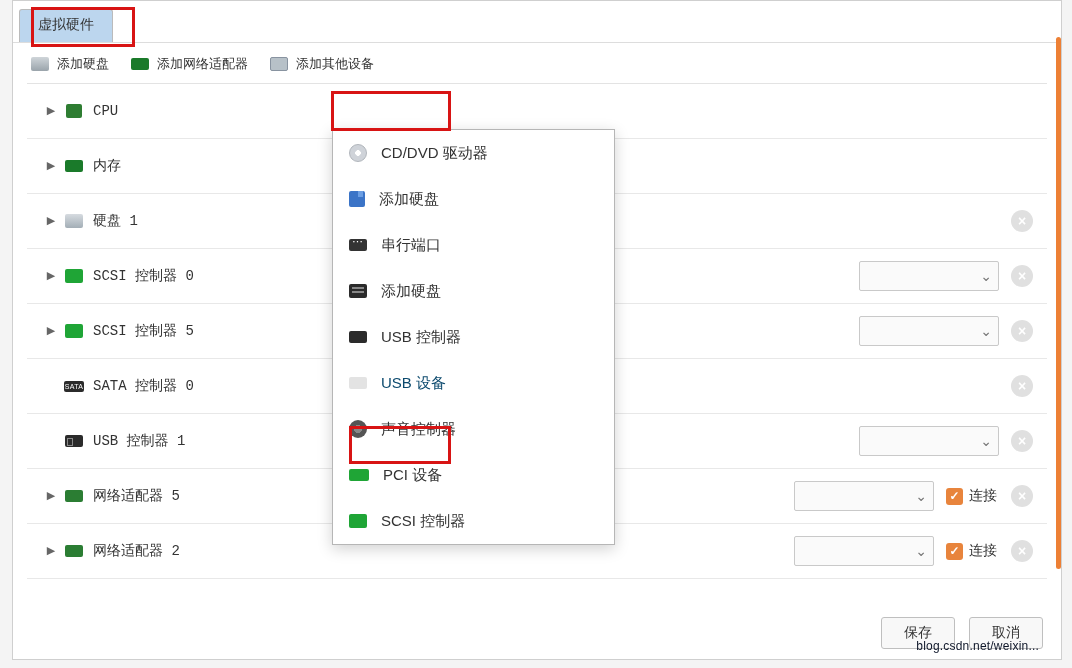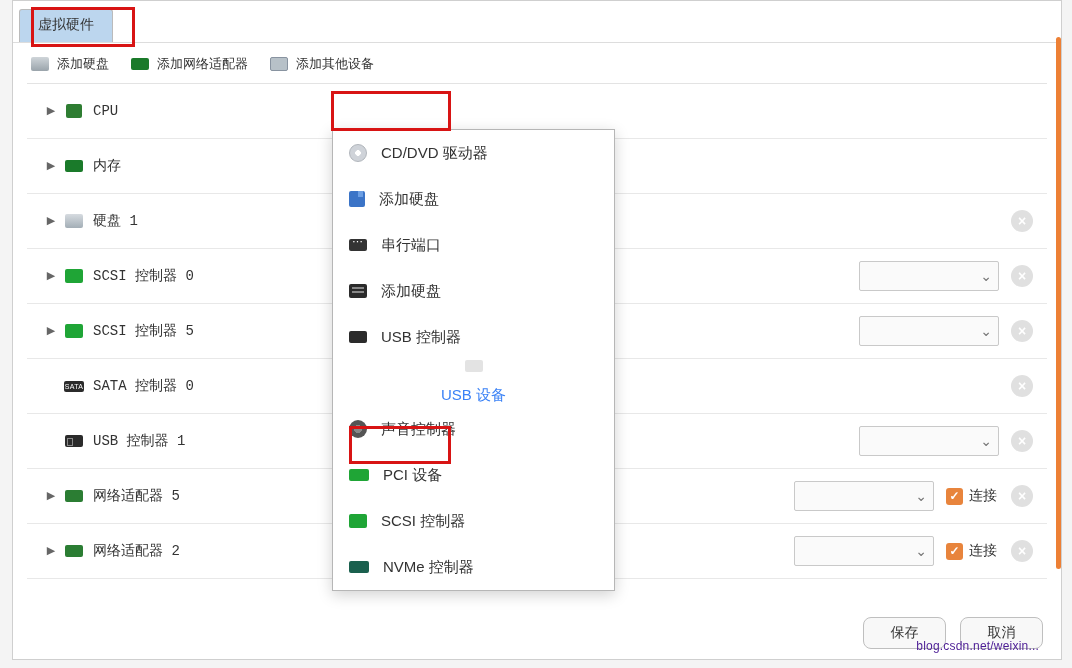--- a/index.html
+++ b/index.html
@@ -122,21 +122,21 @@
     background: #fff;
     border: 1px solid #b6b6b6;
     box-shadow: 0 4px 14px rgba(0,0,0,0.18);
     z-index: 50;
   }
   .ddmenu .mrow {
     display: flex; align-items:center; gap: 14px;
     height: 46px; padding: 0 16px;
     cursor: pointer; font-size: 15px;
   }
-  .ddmenu .mrow.disabled { color: #3b82f6; cursor: default; flex-direction: column; }
+  .ddmenu .mrow.disabled { color: #0c4a6e; cursor: default; }
   .mi-cd { width:18px;height:18px;border-radius:50%;background:radial-gradient(circle,#fff 25%,#cfd3d9 26%,#cfd3d9);border:1px solid #b0b5bb; }
   .mi-floppy { width:16px;height:16px;background:#3b74c7;border-radius:2px;position:relative; }
   .mi-floppy::after{content:"";position:absolute;right:2px;top:0;width:5px;height:6px;background:#6b9ee3;}
   .mi-serial { width:18px;height:12px;background:#333;border-radius:2px;position:relative; }
   .mi-serial::after{content:"⋯";color:#fff;position:absolute;left:3px;top:-4px;font-size:11px;letter-spacing:-1px;}
   .mi-parallel { width:18px;height:14px;background:#2b2b2b;border-radius:2px;position:relative; }
   .mi-parallel::after{content:"";position:absolute;left:3px;top:3px;width:12px;height:2px;background:#888;box-shadow:0 4px #888;}
   .mi-usbctl { width:18px;height:12px;background:#2b2b2b;border-radius:2px; }
   .mi-usbdev { width:18px;height:12px;background:#e3e3e3;border-radius:2px; }
   .mi-sound { width:18px;height:18px;border-radius:50%;background:radial-gradient(circle,#888 30%,#555 31%);}
@@ -153,27 +153,27 @@
 
   
   .scrollbar { position:absolute; right:0; top:36px; width:5px; height:532px; background:#ed8035; border-radius:3px; z-index:30; }
 
   
   .footer {
     position: absolute; right: 18px; bottom: 10px;
     display:flex; gap: 14px;
   }
   .footer .btn {
-    width: 83px; height: 32px; border: 1px solid #bfbfbf; border-radius: 8px;
+    width: 74px; height: 32px; border: 1px solid #bfbfbf; border-radius: 3px;
     background: #f8f8f8; display:flex; align-items:center; justify-content:center;
     cursor: pointer; font-size: 14px;
   }
 
   .watermark {
-    position: absolute; right: 22px; bottom: 6px; color: #4c1d95; font-size: 12px;
+    position: absolute; right: 22px; bottom: 6px; color: #0f172a; font-size: 12px;
     letter-spacing: 0.2px; z-index: 1;
   }
 </style>
 </head>
 <body>
 
 <div class="dialog">
 
   <div class="hl hl1"></div>
   <div class="hl hl2"></div>
@@ -327,24 +327,20 @@
         <span>声音控制器</span>
       </div>
       <div class="mrow">
         <span class="mi-pci"></span>
         <span>PCI 设备</span>
       </div>
       <div class="mrow">
         <span class="mi-scsi"></span>
         <span>SCSI 控制器</span>
       </div>
-      <div class="mrow">
-        <span class="mi-nvme"></span>
-        <span>NVMe 控制器</span>
-      </div>
     </div>
 
   <div class="footer">
     <div class="btn">保存</div>
     <div class="btn">取消</div>
   </div>
 
   <div class="watermark">blog.csdn.net/weixin...</div>
 </div>
 

